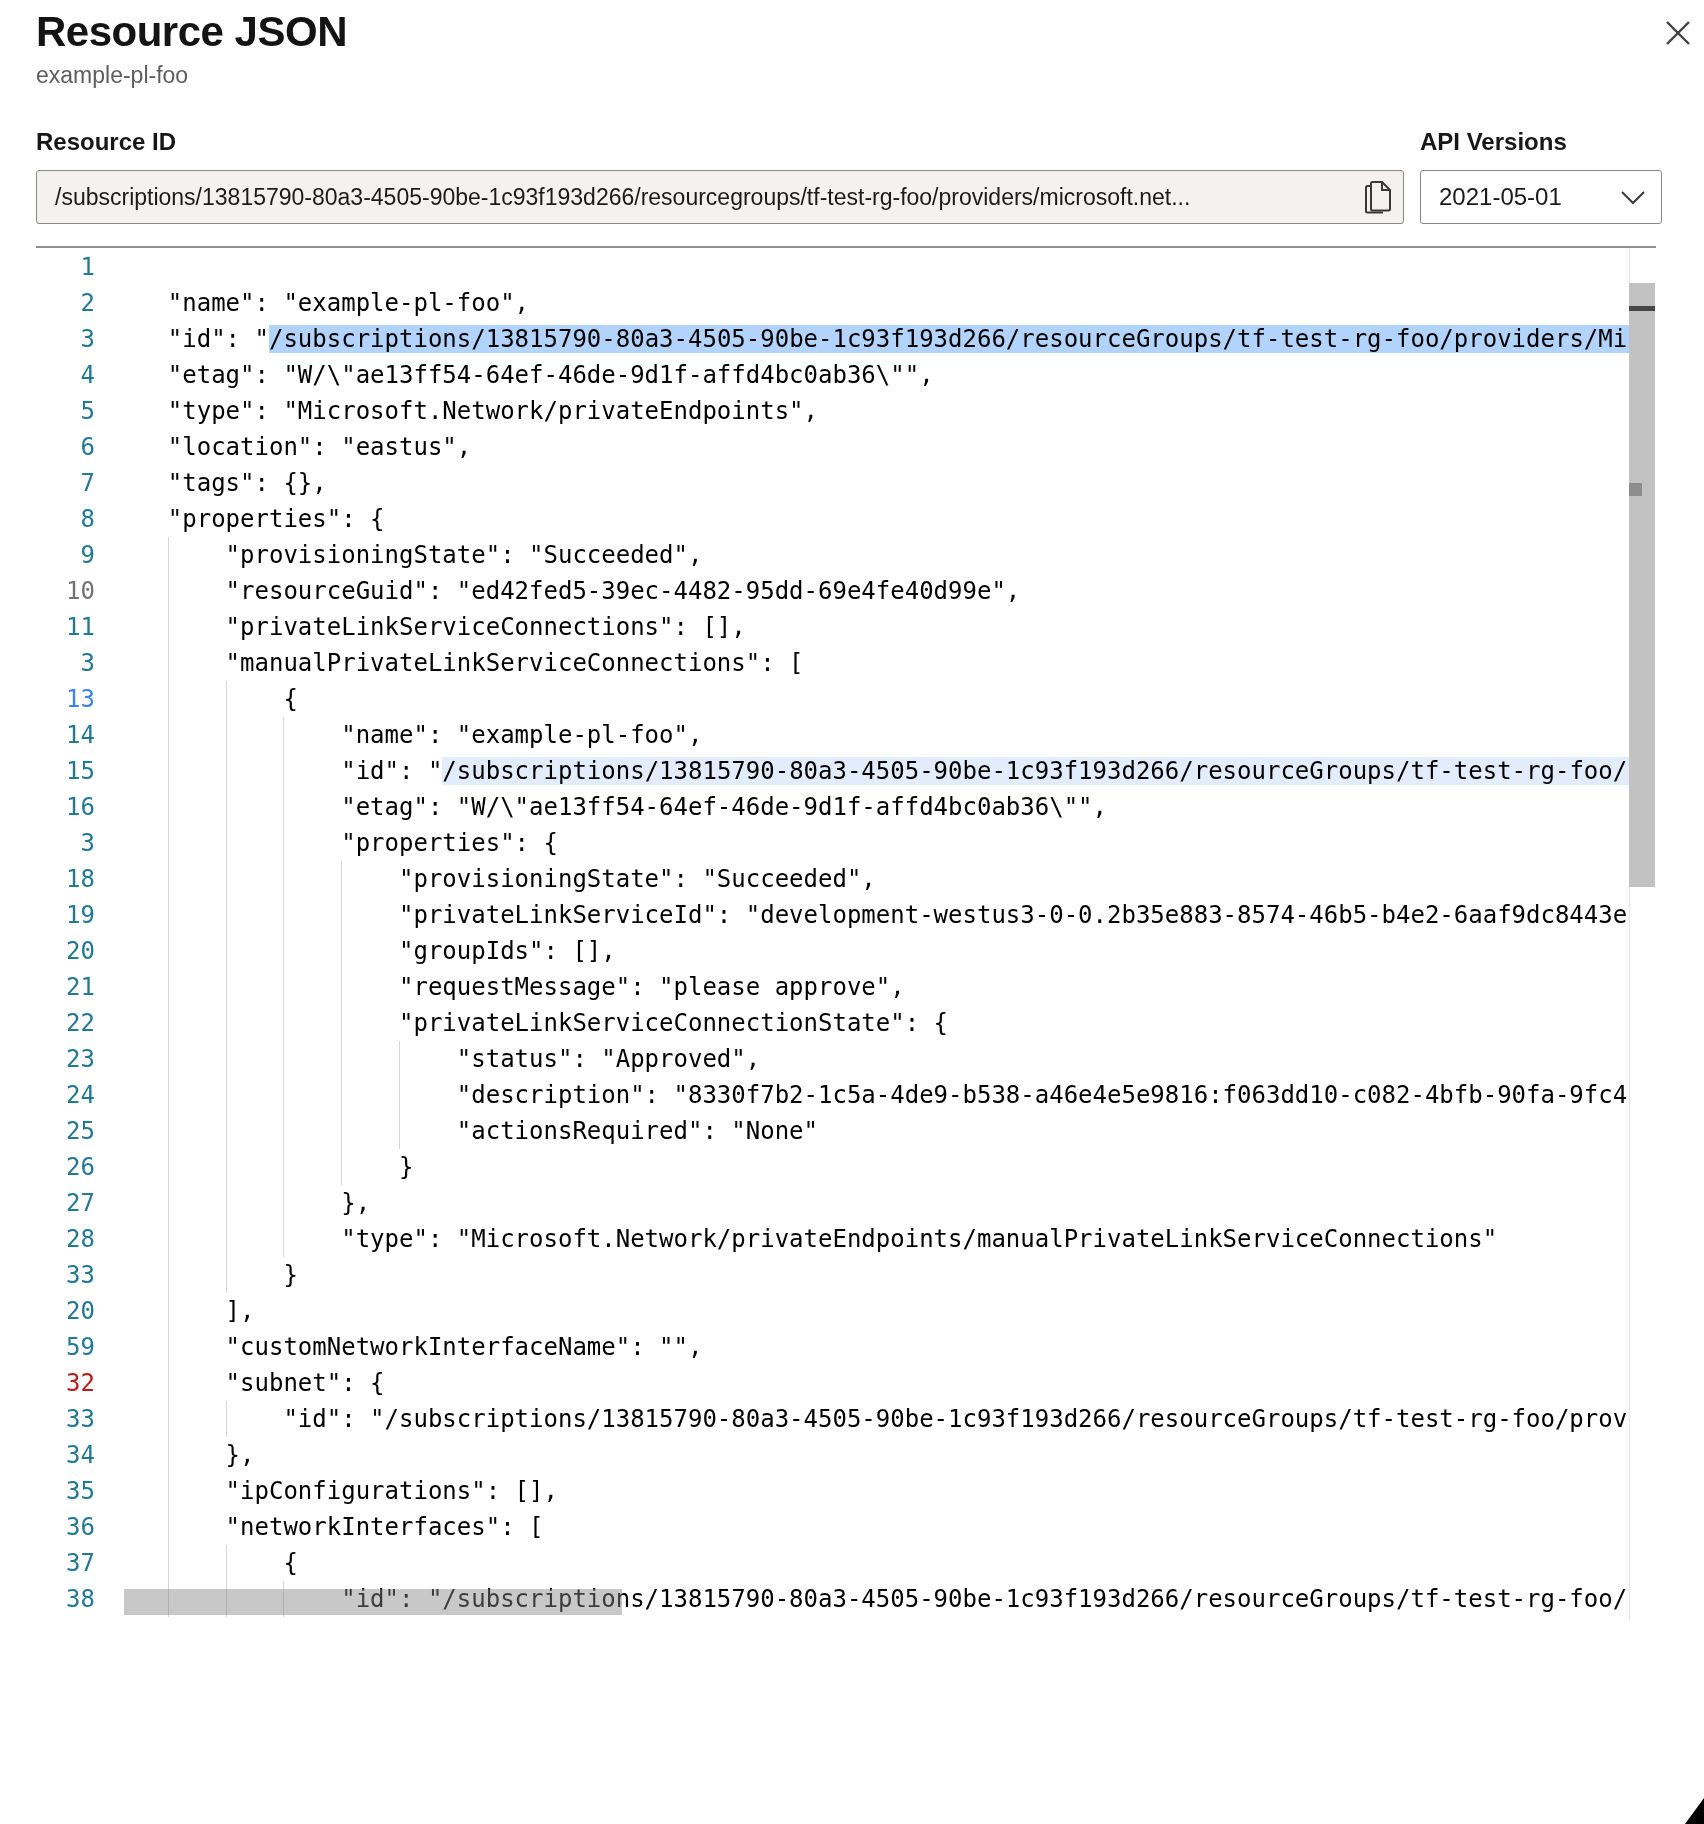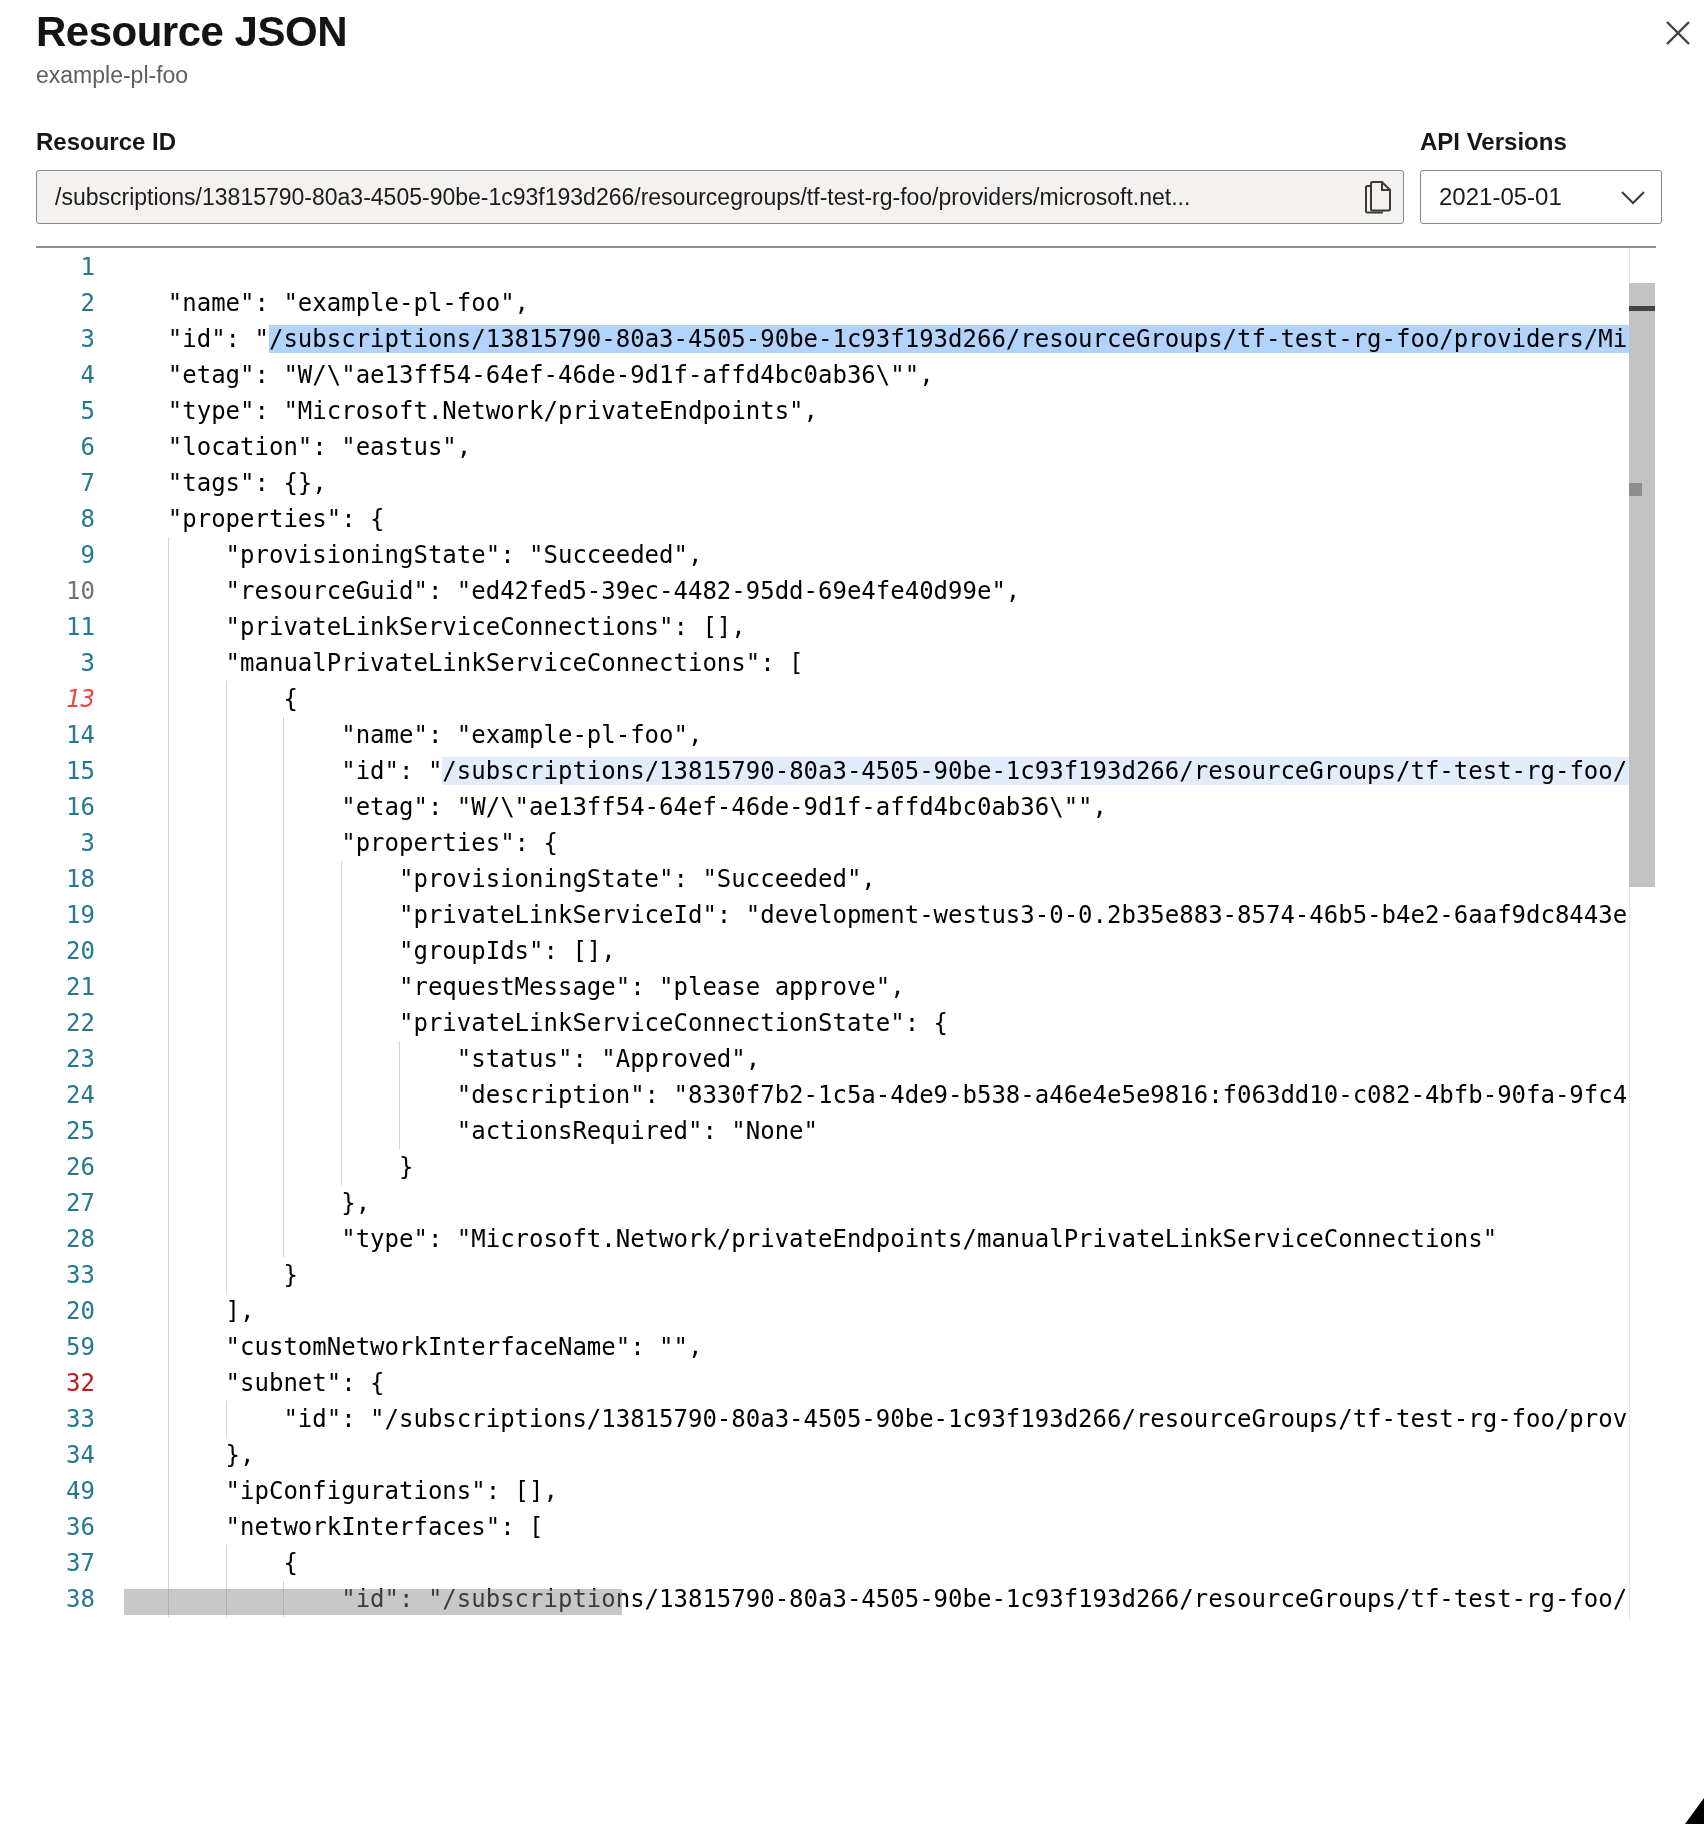--- a/index.html
+++ b/index.html
@@ -88,21 +88,21 @@
         <div class="code-row"><div class="line-number" style="color: rgb(35, 120, 147);">3</div><div class="line-code" style="color: rgb(0, 0, 0);"><span>    "id": "</span><span style="background: rgb(178, 211, 252);">/subscriptions/13815790-80a3-4505-90be-1c93f193d266/resourceGroups/tf-test-rg-foo/providers/Microsoft.Ne</span></div></div>
         <div class="code-row"><div class="line-number" style="color: rgb(35, 120, 147);">4</div><div class="line-code" style="color: rgb(0, 0, 0);"><span>    "etag": "W/\"ae13ff54-64ef-46de-9d1f-affd4bc0ab36\"",</span></div></div>
         <div class="code-row"><div class="line-number" style="color: rgb(35, 120, 147);">5</div><div class="line-code" style="color: rgb(0, 0, 0);"><span>    "type": "Microsoft.Network/privateEndpoints",</span></div></div>
         <div class="code-row"><div class="line-number" style="color: rgb(35, 120, 147);">6</div><div class="line-code" style="color: rgb(0, 0, 0);"><span>    "location": "eastus",</span></div></div>
         <div class="code-row"><div class="line-number" style="color: rgb(35, 120, 147);">7</div><div class="line-code" style="color: rgb(0, 0, 0);"><span>    "tags": {},</span></div></div>
         <div class="code-row"><div class="line-number" style="color: rgb(35, 120, 147);">8</div><div class="line-code" style="color: rgb(0, 0, 0);"><span>    "properties": {</span></div></div>
         <div class="code-row"><div class="line-number" style="color: rgb(35, 120, 147);">9</div><div class="line-code" style="color: rgb(0, 0, 0);"><span class="indent-guide" style="left: 57.832px;"></span><span>        "provisioningState": "Succeeded",</span></div></div>
         <div class="code-row"><div class="line-number" style="color: #737373;">10</div><div class="line-code" style="color: rgb(0, 0, 0);"><span class="indent-guide" style="left: 57.832px;"></span><span>        "resourceGuid": "ed42fed5-39ec-4482-95dd-69e4fe40d99e",</span></div></div>
         <div class="code-row"><div class="line-number" style="color: rgb(35, 120, 147);">11</div><div class="line-code" style="color: rgb(0, 0, 0);"><span class="indent-guide" style="left: 57.832px;"></span><span>        "privateLinkServiceConnections": [],</span></div></div>
         <div class="code-row"><div class="line-number" style="color: rgb(35, 120, 147);">3</div><div class="line-code" style="color: rgb(0, 0, 0);"><span class="indent-guide" style="left: 57.832px;"></span><span>        "manualPrivateLinkServiceConnections": [</span></div></div>
-        <div class="code-row"><div class="line-number" style="color: #ef4444; font-style: italic;">13</div><div class="line-code" style="color: rgb(0, 0, 0);"><span class="indent-guide" style="left: 57.832px;"></span><span class="indent-guide" style="left: 115.664px;"></span><span>            {</span></div></div>
+        <div class="code-row"><div class="line-number" style="color: #3b82f6;">13</div><div class="line-code" style="color: rgb(0, 0, 0);"><span class="indent-guide" style="left: 57.832px;"></span><span class="indent-guide" style="left: 115.664px;"></span><span>            {</span></div></div>
         <div class="code-row"><div class="line-number" style="color: rgb(35, 120, 147);">14</div><div class="line-code" style="color: rgb(0, 0, 0);"><span class="indent-guide" style="left: 57.832px;"></span><span class="indent-guide" style="left: 115.664px;"></span><span class="indent-guide" style="left: 173.496px;"></span><span>                "name": "example-pl-foo",</span></div></div>
         <div class="code-row"><div class="line-number" style="color: rgb(35, 120, 147);">15</div><div class="line-code" style="color: rgb(0, 0, 0);"><span class="indent-guide" style="left: 57.832px;"></span><span class="indent-guide" style="left: 115.664px;"></span><span class="indent-guide" style="left: 173.496px;"></span><span>                "id": "</span><span style="background: rgb(227, 236, 250);">/subscriptions/13815790-80a3-4505-90be-1c93f193d266/resourceGroups/tf-test-rg-foo/pro</span></div></div>
         <div class="code-row"><div class="line-number" style="color: rgb(35, 120, 147);">16</div><div class="line-code" style="color: rgb(0, 0, 0);"><span class="indent-guide" style="left: 57.832px;"></span><span class="indent-guide" style="left: 115.664px;"></span><span class="indent-guide" style="left: 173.496px;"></span><span>                "etag": "W/\"ae13ff54-64ef-46de-9d1f-affd4bc0ab36\"",</span></div></div>
         <div class="code-row"><div class="line-number" style="color: rgb(35, 120, 147);">3</div><div class="line-code" style="color: rgb(0, 0, 0);"><span class="indent-guide" style="left: 57.832px;"></span><span class="indent-guide" style="left: 115.664px;"></span><span class="indent-guide" style="left: 173.496px;"></span><span>                "properties": {</span></div></div>
         <div class="code-row"><div class="line-number" style="color: rgb(35, 120, 147);">18</div><div class="line-code" style="color: rgb(0, 0, 0);"><span class="indent-guide" style="left: 57.832px;"></span><span class="indent-guide" style="left: 115.664px;"></span><span class="indent-guide" style="left: 173.496px;"></span><span class="indent-guide" style="left: 231.328px;"></span><span>                    "provisioningState": "Succeeded",</span></div></div>
         <div class="code-row"><div class="line-number" style="color: rgb(35, 120, 147);">19</div><div class="line-code" style="color: rgb(0, 0, 0);"><span class="indent-guide" style="left: 57.832px;"></span><span class="indent-guide" style="left: 115.664px;"></span><span class="indent-guide" style="left: 173.496px;"></span><span class="indent-guide" style="left: 231.328px;"></span><span>                    "privateLinkServiceId": "development-westus3-0-0.2b35e883-8574-46b5-b4e2-6aaf9dc8443e</span></div></div>
         <div class="code-row"><div class="line-number" style="color: rgb(35, 120, 147);">20</div><div class="line-code" style="color: rgb(0, 0, 0);"><span class="indent-guide" style="left: 57.832px;"></span><span class="indent-guide" style="left: 115.664px;"></span><span class="indent-guide" style="left: 173.496px;"></span><span class="indent-guide" style="left: 231.328px;"></span><span>                    "groupIds": [],</span></div></div>
         <div class="code-row"><div class="line-number" style="color: rgb(35, 120, 147);">21</div><div class="line-code" style="color: rgb(0, 0, 0);"><span class="indent-guide" style="left: 57.832px;"></span><span class="indent-guide" style="left: 115.664px;"></span><span class="indent-guide" style="left: 173.496px;"></span><span class="indent-guide" style="left: 231.328px;"></span><span>                    "requestMessage": "please approve",</span></div></div>
         <div class="code-row"><div class="line-number" style="color: rgb(35, 120, 147);">22</div><div class="line-code" style="color: rgb(0, 0, 0);"><span class="indent-guide" style="left: 57.832px;"></span><span class="indent-guide" style="left: 115.664px;"></span><span class="indent-guide" style="left: 173.496px;"></span><span class="indent-guide" style="left: 231.328px;"></span><span>                    "privateLinkServiceConnectionState": {</span></div></div>
         <div class="code-row"><div class="line-number" style="color: rgb(35, 120, 147);">23</div><div class="line-code" style="color: rgb(0, 0, 0);"><span class="indent-guide" style="left: 57.832px;"></span><span class="indent-guide" style="left: 115.664px;"></span><span class="indent-guide" style="left: 173.496px;"></span><span class="indent-guide" style="left: 231.328px;"></span><span class="indent-guide" style="left: 289.16px;"></span><span>                        "status": "Approved",</span></div></div>
@@ -110,21 +110,21 @@
         <div class="code-row"><div class="line-number" style="color: rgb(35, 120, 147);">25</div><div class="line-code" style="color: rgb(0, 0, 0);"><span class="indent-guide" style="left: 57.832px;"></span><span class="indent-guide" style="left: 115.664px;"></span><span class="indent-guide" style="left: 173.496px;"></span><span class="indent-guide" style="left: 231.328px;"></span><span class="indent-guide" style="left: 289.16px;"></span><span>                        "actionsRequired": "None"</span></div></div>
         <div class="code-row"><div class="line-number" style="color: rgb(35, 120, 147);">26</div><div class="line-code" style="color: rgb(0, 0, 0);"><span class="indent-guide" style="left: 57.832px;"></span><span class="indent-guide" style="left: 115.664px;"></span><span class="indent-guide" style="left: 173.496px;"></span><span class="indent-guide" style="left: 231.328px;"></span><span>                    }</span></div></div>
         <div class="code-row"><div class="line-number" style="color: rgb(35, 120, 147);">27</div><div class="line-code" style="color: rgb(0, 0, 0);"><span class="indent-guide" style="left: 57.832px;"></span><span class="indent-guide" style="left: 115.664px;"></span><span class="indent-guide" style="left: 173.496px;"></span><span>                },</span></div></div>
         <div class="code-row"><div class="line-number" style="color: rgb(35, 120, 147);">28</div><div class="line-code" style="color: rgb(0, 0, 0);"><span class="indent-guide" style="left: 57.832px;"></span><span class="indent-guide" style="left: 115.664px;"></span><span class="indent-guide" style="left: 173.496px;"></span><span>                "type": "Microsoft.Network/privateEndpoints/manualPrivateLinkServiceConnections"</span></div></div>
         <div class="code-row"><div class="line-number" style="color: rgb(35, 120, 147);">33</div><div class="line-code" style="color: rgb(0, 0, 0);"><span class="indent-guide" style="left: 57.832px;"></span><span class="indent-guide" style="left: 115.664px;"></span><span>            }</span></div></div>
         <div class="code-row"><div class="line-number" style="color: rgb(35, 120, 147);">20</div><div class="line-code" style="color: rgb(0, 0, 0);"><span class="indent-guide" style="left: 57.832px;"></span><span>        ],</span></div></div>
         <div class="code-row"><div class="line-number" style="color: rgb(35, 120, 147);">59</div><div class="line-code" style="color: rgb(0, 0, 0);"><span class="indent-guide" style="left: 57.832px;"></span><span>        "customNetworkInterfaceName": "",</span></div></div>
         <div class="code-row"><div class="line-number" style="color: #b91c1c;">32</div><div class="line-code" style="color: rgb(0, 0, 0);"><span class="indent-guide" style="left: 57.832px;"></span><span>        "subnet": {</span></div></div>
         <div class="code-row"><div class="line-number" style="color: rgb(35, 120, 147);">33</div><div class="line-code" style="color: rgb(0, 0, 0);"><span class="indent-guide" style="left: 57.832px;"></span><span class="indent-guide" style="left: 115.664px;"></span><span>            "id": "/subscriptions/13815790-80a3-4505-90be-1c93f193d266/resourceGroups/tf-test-rg-foo/providers</span></div></div>
         <div class="code-row"><div class="line-number" style="color: rgb(35, 120, 147);">34</div><div class="line-code" style="color: rgb(0, 0, 0);"><span class="indent-guide" style="left: 57.832px;"></span><span>        },</span></div></div>
-        <div class="code-row"><div class="line-number" style="color: rgb(35, 120, 147);">49</div><div class="line-code" style="color: rgb(0, 0, 0);"><span class="indent-guide" style="left: 57.832px;"></span><span>        "ipConfigurations": [],</span></div></div>
+        <div class="code-row"><div class="line-number" style="color: rgb(35, 120, 147);">35</div><div class="line-code" style="color: rgb(0, 0, 0);"><span class="indent-guide" style="left: 57.832px;"></span><span>        "ipConfigurations": [],</span></div></div>
         <div class="code-row"><div class="line-number" style="color: rgb(35, 120, 147);">36</div><div class="line-code" style="color: rgb(0, 0, 0);"><span class="indent-guide" style="left: 57.832px;"></span><span>        "networkInterfaces": [</span></div></div>
         <div class="code-row"><div class="line-number" style="color: rgb(35, 120, 147);">37</div><div class="line-code" style="color: rgb(0, 0, 0);"><span class="indent-guide" style="left: 57.832px;"></span><span class="indent-guide" style="left: 115.664px;"></span><span>            {</span></div></div>
         <div class="code-row"><div class="line-number" style="color: rgb(35, 120, 147);">38</div><div class="line-code" style="color: rgb(0, 0, 0);"><span class="indent-guide" style="left: 57.832px;"></span><span class="indent-guide" style="left: 115.664px;"></span><span class="indent-guide" style="left: 173.496px;"></span><span>                "id": "/subscriptions/13815790-80a3-4505-90be-1c93f193d266/resourceGroups/tf-test-rg-foo/pro</span></div></div>
       </div>
   </div>
 
   <div class="vscroll-track"></div>
   <div class="vscroll-thumb"></div>
   <div class="vscroll-cursor-marker"></div>
   <div class="vscroll-selection-marker"></div>

